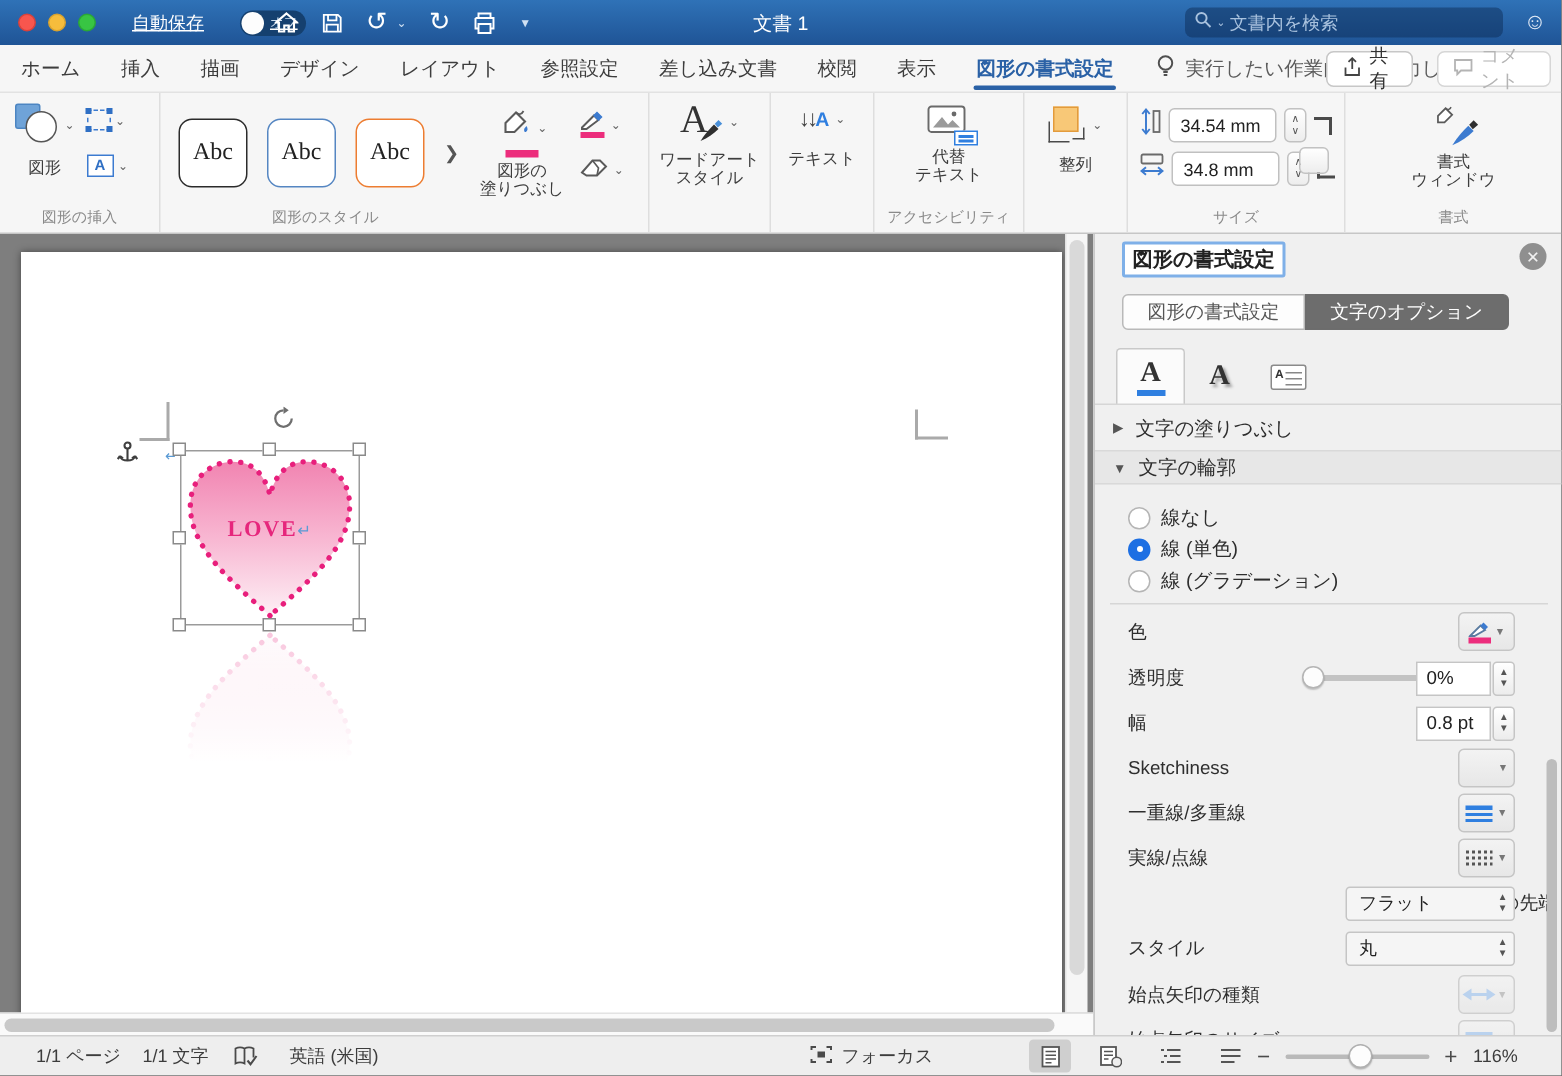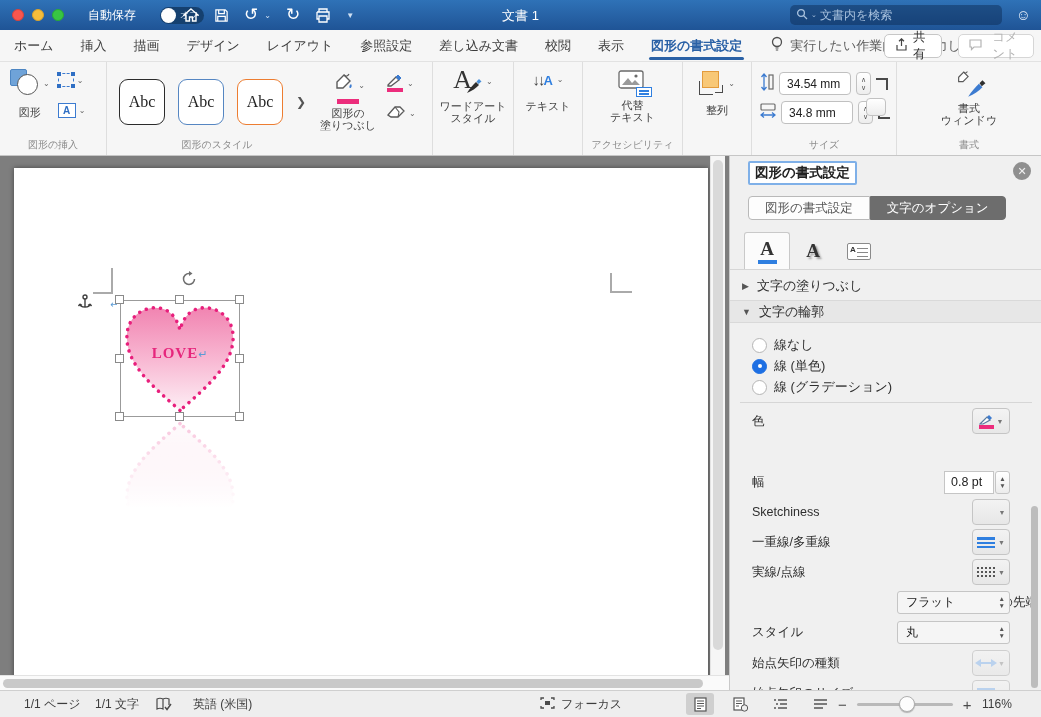--- a/index.html
+++ b/index.html
@@ -10,21 +10,21 @@
     background:#f6f6f6; user-select:none;
   }
   
   .titlebar { position:absolute; left:0; top:0; width:1041px; height:30px;
     background:linear-gradient(#2f72b7,#1f5496); }
   .lights { position:absolute; left:12px; top:9px; display:flex; gap:8px; }
   .light { width:12px; height:12px; border-radius:50%; }
   .light.red{background:#f8564e; border:1px solid #d8423c;}
   .light.yellow{background:#f6bd3c; border:1px solid #d9a32e;}
   .light.green{background:#38c543; border:1px solid #2aa836;}
-  .autosave { position:absolute; left:88px; top:7px; color:#fff; font-size:12px; display:flex; gap:24px;}
+  .autosave { position:absolute; left:88px; top:7px; color:#fff; font-size:12px; display:flex; gap:24px;text-decoration:underline;}
   .toggle { width:44px; height:17px; border-radius:9px; background:#15406f; display:flex; align-items:center; padding:1px; }
   .knob { width:15px; height:15px; background:#fdfdfd; border-radius:50%; }
   .toggle-state { color:#cfe0f2; font-size:9px; margin-left:4px; }
   .tb-icons { position:absolute; left:183px; top:4px; display:flex; align-items:center; gap:15px; color:#fff; }
   .tb-ic { font-size:15px; line-height:22px; color:#fff; }
   .tb-ic svg { display:block; }
   .tb-chev { font-size:8px; color:#cfe0f2; margin-left:-9px; }
   .doc-title { position:absolute; left:0; top:7px; width:1041px; text-align:center; color:#fff; font-size:13px; pointer-events:none; }
   .search { position:absolute; left:790px; top:5px; width:212px; height:20px; background:rgba(10,40,80,.45);
     border-radius:5px; display:flex; align-items:center; padding:0 6px; gap:3px; }
@@ -35,21 +35,21 @@
   
   .tabrow { position:absolute; left:0; top:30px; width:1041px; height:32px; background:#f6f6f6;
     border-bottom:1px solid #e2e2e2; display:flex; align-items:center; padding-left:14px; }
   .rtab { font-size:13px; color:#3d3d3d; margin-right:27px; position:relative; height:32px; line-height:32px; white-space:nowrap; cursor:default;}
   .rtab.active { color:#2a61a6; font-weight:bold; }
   .rtab.active::after { content:""; position:absolute; left:-2px; right:-2px; bottom:2px; height:3px; border-radius:2px; background:#2a61a6; }
   .tellme { display:flex; align-items:center; gap:7px; color:#5c5c5c; font-size:13px; margin-left:2px; white-space:nowrap;}
   .bulb { color:#4f4f4f; }
   .tr-btn { position:absolute; top:4px; height:24px; border:1px solid #c7c7c7; border-radius:5px; background:#fff;
     display:flex; align-items:center; gap:5px; padding:0 10px; font-size:12.5px; color:#333; }
-  .tr-btn.disabled { color:#b4b4b4; border-color:#d6d6d6;text-align:center; }
+  .tr-btn.disabled { color:#b4b4b4; border-color:#d6d6d6; }
   
   .ribbon { position:absolute; left:0; top:62px; width:1041px; height:94px; background:#f6f6f6; border-bottom:1px solid #c6c6c6; }
   .rgroup { position:absolute; top:0; height:93px; border-right:1px solid #dedede; }
   .grouplabel { position:absolute; bottom:3px; left:0; width:100%; text-align:center; font-size:10px; color:#8a8a8a; white-space:nowrap;}
   .btnlabel { font-size:11px; color:#3d3d3d; text-align:center; line-height:13px; margin-top:3px; white-space:nowrap;}
   .chev { font-size:8px; color:#666; }
   .bigbtn { display:flex; flex-direction:column; align-items:center; }
   
   .shapes-ic { position:relative; width:30px; height:28px; }
   .shapes-ic .sq { position:absolute; left:0; top:0; width:17px; height:17px; background:#6fa3d8; border:1px solid #4c85c2; border-radius:2px;}
@@ -576,20 +576,31 @@
           <svg width="15" height="11" viewBox="0 0 15 11">
               <path d="M1 10 L8 3 L11 6 L4 10 H1 Z" fill="#fff" stroke="#5a7ba0" stroke-width="1.2"></path>
               <path d="M8 3 L10 1 L13 4 L11 6 Z" fill="#3c7bd0"></path>
             </svg>
           <i style="display:block; width:15px; height:4px; background:#ec2d7c;"></i>
         </span>
         <span class="da">▼</span>
       </span>
     </div>
 
+    <div class="prow" style="top:283px;">
+      <span class="lbl">透明度</span>
+      <span class="slider">
+          <span class="sknob"></span>
+        </span>
+      <span class="valbox">0%</span>
+      <span class="mini-stepper">
+          <span>▲</span>
+          <span>▼</span>
+        </span>
+    </div>
 
     <div class="prow" style="top:313px;">
       <span class="lbl">幅</span>
       <span class="valbox">0.8 pt</span>
       <span class="mini-stepper">
           <span>▲</span>
           <span>▼</span>
         </span>
     </div>
 

